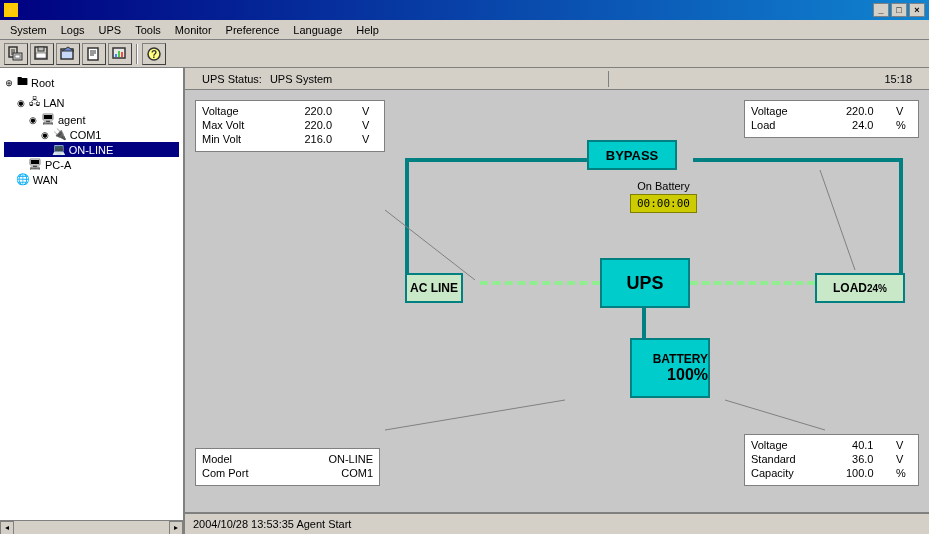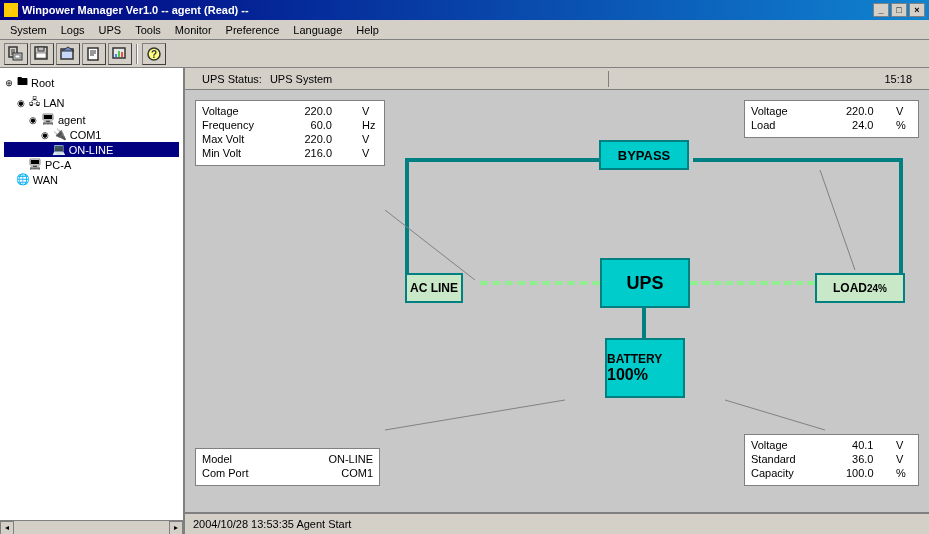--- a/index.html
+++ b/index.html
@@ -277,25 +277,26 @@
     }
 
     .battery-box {
       position: absolute;
       background: #00cccc;
       border: 2px solid #008080;
       width: 80px;
       height: 60px;
       display: flex;
       flex-direction: column;
-      align-items: flex-start;
+      align-items: flex-end;
       justify-content: center;
       font-weight: bold;
       font-size: 12px;
       color: black;
+      margin-left: 25px;
     }
 
     .battery-percent {
       font-size: 16px;
       font-weight: bold;
     }
 
     
     .on-battery-box {
       position: absolute;
@@ -327,21 +328,20 @@
       padding: 0 8px;
       font-size: 11px;
     }
   </style>
 </head>
 <body>
 
 <div class="title-bar">
   <div class="title-bar-left">
     <span class="title-icon">⚡</span>
-    <span>Winpower Manager Ver1.0 -- agent (Read) --</span>
   </div>
   <div class="title-bar-controls">
     <div class="title-btn">_</div>
     <div class="title-btn">□</div>
     <div class="title-btn">×</div>
   </div>
 </div>
 
 <div class="menu-bar">
   <span class="menu-item">System</span>
@@ -468,25 +468,20 @@
 
     <div class="diagram-area">
 
       <div class="info-box" style="left:10px; top:10px; min-width:190px;">
         <div class="info-row">
           <span class="info-label">Voltage</span>
           <span class="info-value">220.0</span>
           <span class="info-unit">V</span>
         </div>
         <div class="info-row">
-          <span class="info-label">Frequency</span>
-          <span class="info-value">60.0</span>
-          <span class="info-unit">Hz</span>
-        </div>
-        <div class="info-row">
           <span class="info-label">Max Volt</span>
           <span class="info-value">220.0</span>
           <span class="info-unit">V</span>
         </div>
         <div class="info-row">
           <span class="info-label">Min Volt</span>
           <span class="info-value">216.0</span>
           <span class="info-unit">V</span>
         </div>
       </div>
@@ -505,24 +500,28 @@
       </div>
 
       <div style="position:absolute; left:220px; top:68px; width:195px; height:4px; background:#008080;"></div>
 
       <div style="position:absolute; left:508px; top:68px; width:210px; height:4px; background:#008080;"></div>
 
       <div style="position:absolute; left:220px; top:68px; width:4px; height:130px; background:#008080;"></div>
 
       <div style="position:absolute; left:714px; top:68px; width:4px; height:130px; background:#008080;"></div>
 
-      <div class="bypass-box" style="left:414px; top:50px;text-align:right;">
+      <div class="bypass-box" style="left:402px; top:50px;text-align:right;">
         <span>BYPASS</span>
       </div>
 
+      <div class="on-battery-box" style="left:445px; top:90px;">
+        <span class="on-battery-label">On Battery</span>
+        <span class="on-battery-timer">00:00:00</span>
+      </div>
 
       <div class="acline-box" style="left:220px; top:183px;">
         <span>AC LINE</span>
       </div>
 
       <div style="position:absolute; left:295px; top:191px; width:120px; height:4px; border-top:4px dashed #90ee90; background:transparent;"></div>
 
       <div class="ups-box" style="left:415px; top:168px;">
         <span>UPS</span>
       </div>

